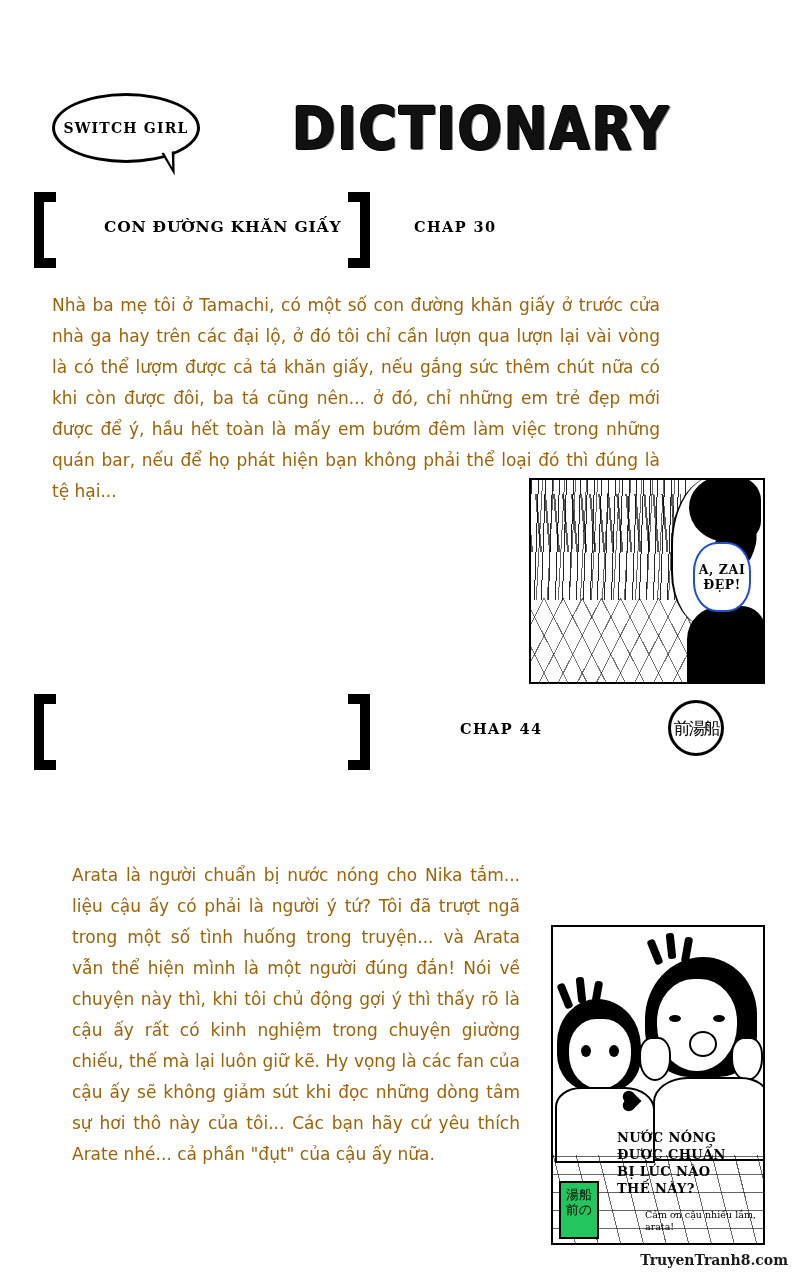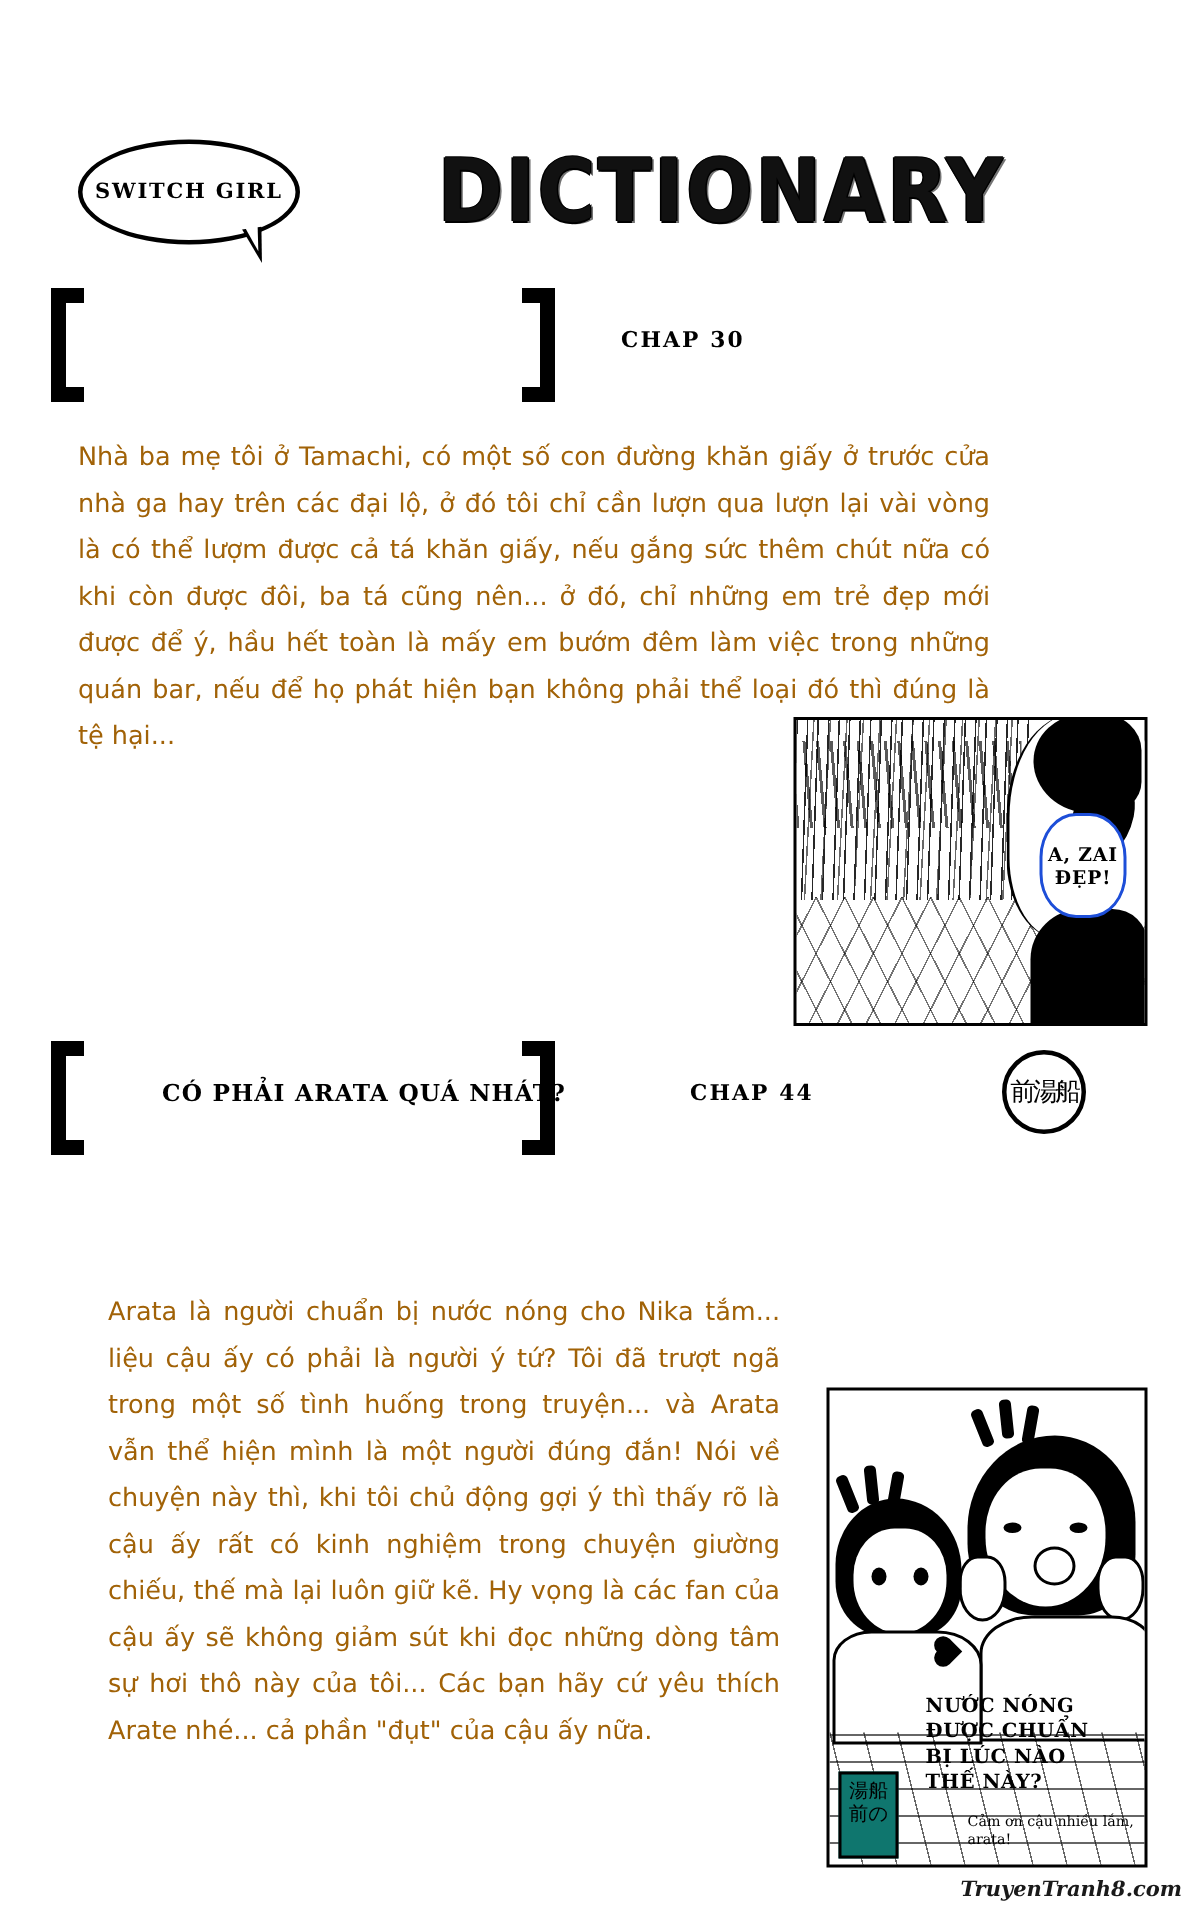--- a/index.html
+++ b/index.html
@@ -388,21 +388,21 @@
     width: 214px; height: 92px;
     background:
       repeating-linear-gradient(0deg, rgba(0,0,0,0.6) 0px, rgba(0,0,0,0.6) 1px, transparent 1px, transparent 18px),
       repeating-linear-gradient(76deg, rgba(0,0,0,0.6) 0px, rgba(0,0,0,0.6) 1px, transparent 1px, transparent 22px);
   }
   .p2-bathsign {
     position: absolute;
     left: 6px; bottom: 4px;
     width: 40px; height: 58px;
     border: 2px solid #000;
-    background: #0f766e;
+    background: #22c55e;
     font-family: "DejaVu Serif", serif;
     font-size: 13px;
     line-height: 15px;
     text-align: center;
     padding-top: 4px;
     box-sizing: border-box;
   }
   .p2-caption {
     position: absolute;
     left: 64px;
@@ -424,41 +424,41 @@
     font-size: 9.5px;
     line-height: 12px;
   }
 
   .watermark {
     position: absolute;
     right: 12px;
     bottom: 6px;
     font-family: "DejaVu Serif", serif;
     font-size: 14px;
-    font-style: italic;
     font-weight: bold;
     color: #1a1a1a;
   }
 </style>
 </head>
 <body>
 
 <div class="page">
 
   <div class="speech-bubble">
     <span class="bubble-text">SWITCH GIRL</span>
   </div>
   <div class="bubble-tail"></div>
   <div class="bubble-tail-inner"></div>
 
   <div class="dictionary-title">DICTIONARY</div>
 
   <div class="section-head" style="left:28px; top:190px; width:720px;">
     <div class="bracket left" style="left:0;"></div>
     <div class="bracket right" style="left:326px;"></div>
+    <div class="section-title" style="left:76px;">CON ĐƯỜNG KHĂN GIẤY</div>
     <div class="section-chap" style="left:386px;">CHAP 30</div>
   </div>
 
   <div class="body-text" style="left:52px; top:290px; width:608px;">Nhà ba mẹ tôi ở Tamachi, có một số con đường khăn giấy ở trước cửa nhà ga hay trên các đại lộ, ở đó tôi chỉ cần lượn qua lượn lại vài vòng là có thể lượm được cả tá khăn giấy, nếu gắng sức thêm chút nữa có khi còn được đôi, ba tá cũng nên... ở đó, chỉ những em trẻ đẹp mới được để ý, hầu hết toàn là mấy em bướm đêm làm việc trong những quán bar, nếu để họ phát hiện bạn không phải thể loại đó thì đúng là tệ hại...</div>
 
   <div class="panel1">
     <div class="p1-crowd"></div>
     <div class="p1-crowd2"></div>
     <div class="p1-ground"></div>
     <div class="p1-figure"></div>
@@ -466,21 +466,20 @@
     <div class="p1-hair2"></div>
     <div class="p1-body"></div>
     <div class="p1-bubble">A, ZAI ĐẸP!</div>
   </div>
 
   <div class="stamp">前湯船</div>
 
   <div class="section-head" style="left:28px; top:692px; width:720px;">
     <div class="bracket left" style="left:0;"></div>
     <div class="bracket right" style="left:326px;"></div>
-    <div class="section-title" style="left:80px;">CÓ PHẢI ARATA QUÁ NHÁT?</div>
     <div class="section-chap" style="left:432px;">CHAP 44</div>
   </div>
 
   <div class="body-text" style="left:72px; top:860px; width:448px;">Arata là người chuẩn bị nước nóng cho Nika tắm... liệu cậu ấy có phải là người ý tứ? Tôi đã trượt ngã trong một số tình huống trong truyện... và Arata vẫn thể hiện mình là một người đúng đắn! Nói về chuyện này thì, khi tôi chủ động gợi ý thì thấy rõ là cậu ấy rất có kinh nghiệm trong chuyện giường chiếu, thế mà lại luôn giữ kẽ. Hy vọng là các fan của cậu ấy sẽ không giảm sút khi đọc những dòng tâm sự hơi thô này của tôi... Các bạn hãy cứ yêu thích Arate nhé... cả phần "đụt" của cậu ấy nữa.</div>
 
   <div class="panel2">
     <div class="p2-speed">
         <i></i>
         <i></i>
         <i></i>

